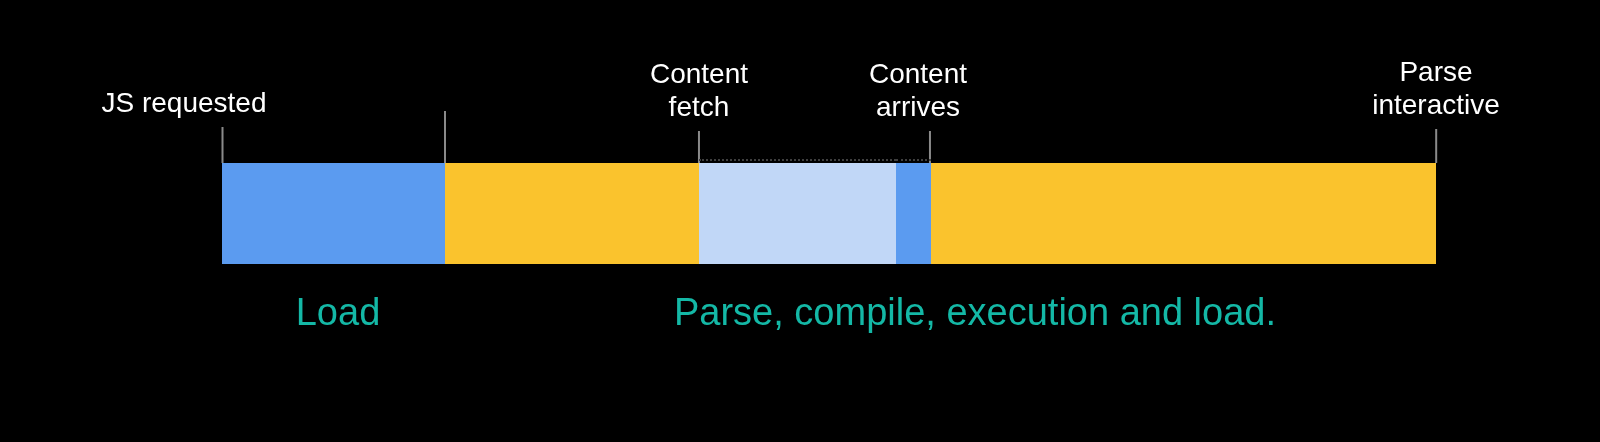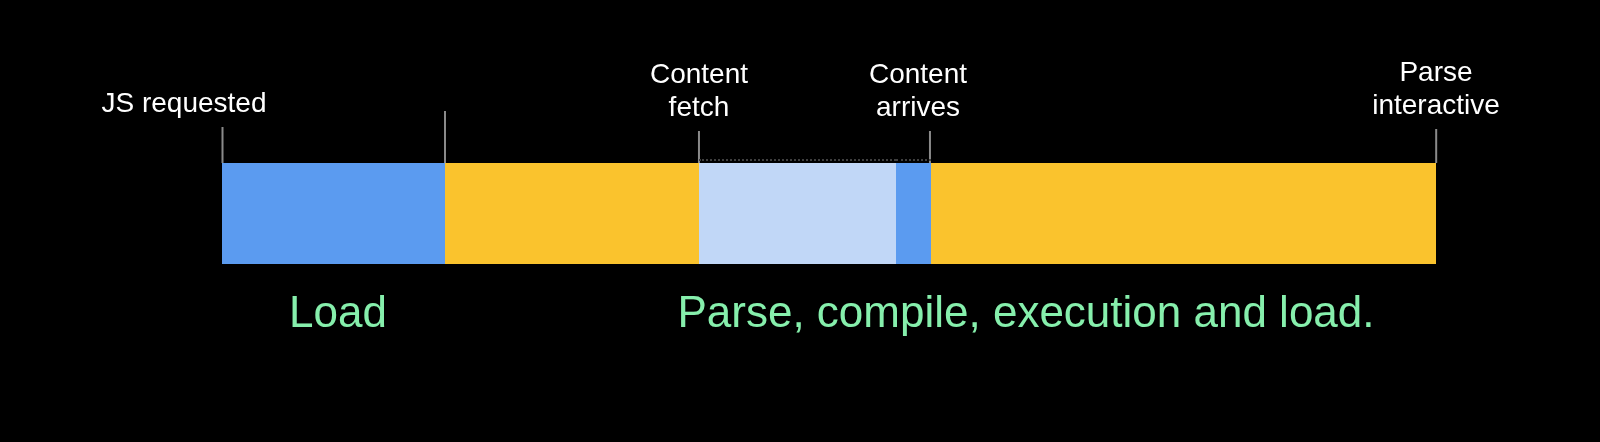--- a/index.html
+++ b/index.html
@@ -55,22 +55,22 @@
   }
   .tick {
     width: 2px;
     background: #8a8a8a;
   }
 
   
   .caption {
     position: absolute;
     transform: translateX(-50%);
-    color: #86efac;
-    font-size: 44px;
+    color: #14b8a6;
+    font-size: 38px;
     line-height: 44px;
     white-space: nowrap;
   }
 </style>
 </head>
 <body>
 
 <div class="stage" style="background: rgb(0, 0, 0);">
 
   <div class="milestone" style="left: 222px; bottom: 279px;">
@@ -98,15 +98,15 @@
 
   <div class="bar" style="left: 222px; top: 163px; width: 1214px; height: 101px;">
     <div class="segment" style="width: 18.37%; background: rgb(91, 155, 240);"></div>
     <div class="segment" style="width: 20.92%; background: rgb(250, 195, 45);"></div>
     <div class="segment dotted-top" style="width: 16.23%; background: rgb(193, 215, 247);"></div>
     <div class="segment dotted-top" style="width: 2.88%; background: rgb(91, 155, 240);"></div>
     <div class="segment" style="width: 41.6%; background: rgb(250, 195, 45);"></div>
   </div>
 
   <div class="caption" style="left: 338px; top: 290px;">Load</div>
-  <div class="caption" style="left: 1026px; top: 290px;">Parse, compile, execution and load.</div>
+  <div class="caption" style="left: 975px; top: 290px;">Parse, compile, execution and load.</div>
 
 </div>
 
 </body></html>

